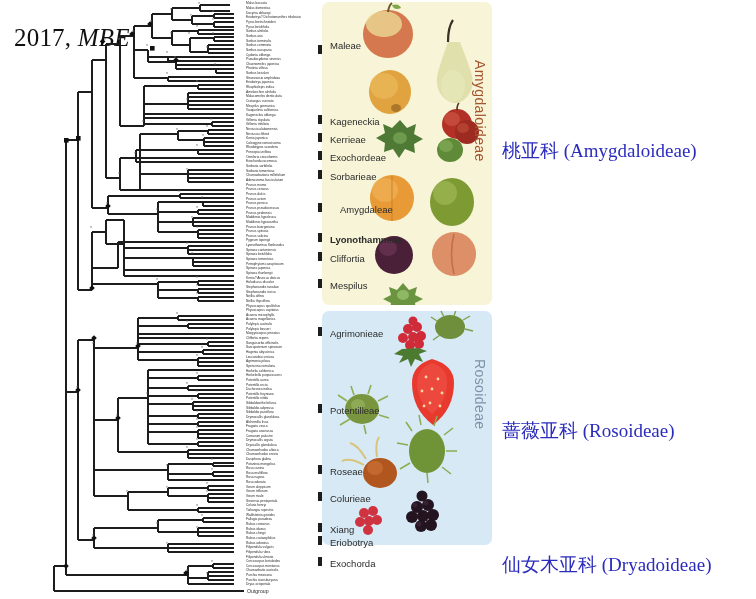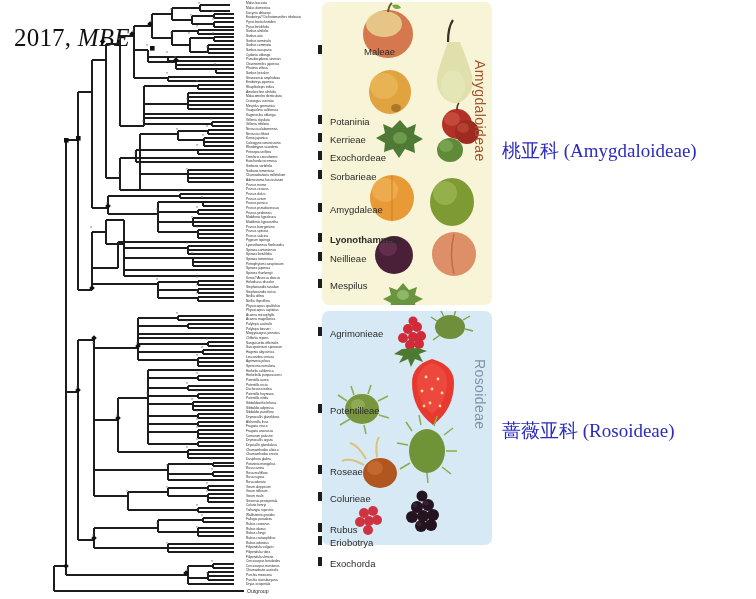--- a/index.html
+++ b/index.html
@@ -806,50 +806,51 @@
             <circle cx="55" cy="209" r="5"></circle>
             <circle cx="46" cy="219" r="5"></circle>
         </g>
       </g>
     </svg>
     <div class="subfam-name" id="roso-name">Rosoideae</div>
   </div>
 
 
   <div id="tribe-layer">
-      <div class="tribe-label" style="top: 46px; left: 330px; margin-left: 34px;">Maleae</div>
+      <div class="tribe-label" style="top: 40px; left: 330px;">Maleae</div>
       <div class="bracket" style="top: 45px; height: 9px;"></div>
-      <div class="tribe-label" style="top: 116px; left: 330px;">Potaninia</div>
+      <div class="tribe-label" style="top: 116px; left: 330px;">Kageneckia</div>
       <div class="bracket" style="top: 115px; height: 9px;"></div>
       <div class="tribe-label" style="top: 134px; left: 330px;">Kerrieae</div>
       <div class="bracket" style="top: 133px; height: 9px;"></div>
       <div class="tribe-label" style="top: 152px; left: 330px;">Exochordeae</div>
       <div class="bracket" style="top: 151px; height: 9px;"></div>
       <div class="tribe-label" style="top: 171px; left: 330px;">Sorbarieae</div>
       <div class="bracket" style="top: 170px; height: 9px;"></div>
-      <div class="tribe-label" style="top: 204px; left: 330px;">Amygdaleae</div>
+      <div class="tribe-label" style="top: 204px; left: 340px;">Amygdaleae</div>
       <div class="bracket" style="top: 203px; height: 9px;"></div>
       <div class="tribe-label" style="top: 234px; left: 330px; font-weight: bold;">Lyonothamneae</div>
       <div class="bracket" style="top: 233px; height: 9px;"></div>
-      <div class="tribe-label" style="top: 253px; left: 330px;">Neillieae</div>
+      <div class="tribe-label" style="top: 253px; left: 330px;">Cliffortia</div>
       <div class="bracket" style="top: 252px; height: 9px;"></div>
       <div class="tribe-label" style="top: 280px; left: 330px;">Mespilus</div>
       <div class="bracket" style="top: 279px; height: 9px;"></div>
       <div class="tribe-label" style="top: 328px; left: 330px;">Agrimonieae</div>
       <div class="bracket" style="top: 327px; height: 9px;"></div>
       <div class="tribe-label" style="top: 405px; left: 330px;">Potentilleae</div>
       <div class="bracket" style="top: 404px; height: 9px;"></div>
       <div class="tribe-label" style="top: 466px; left: 330px;">Roseae</div>
       <div class="bracket" style="top: 465px; height: 9px;"></div>
       <div class="tribe-label" style="top: 493px; left: 330px;">Colurieae</div>
       <div class="bracket" style="top: 492px; height: 9px;"></div>
-      <div class="tribe-label" style="top: 524px; left: 330px;">Rubus</div>
+      <div class="tribe-label" style="top: 524px; left: 330px;">Xiang</div>
       <div class="bracket" style="top: 523px; height: 9px;"></div>
       <div class="tribe-label" style="top: 537px; left: 330px;">Eriobotrya</div>
       <div class="bracket" style="top: 536px; height: 9px;"></div>
       <div class="tribe-label" style="top: 558px; left: 330px;">Exochorda</div>
       <div class="bracket" style="top: 557px; height: 9px;"></div>
     </div>
 
   <div class="cn-note" id="cn-roso">蔷薇亚科 (Rosoideae)</div>
   <div class="cn-note" id="cn-amyg">桃亚科 (Amygdaloideae)</div>
+  <div class="cn-note" id="cn-dryad">仙女木亚科 (Dryadoideae)</div>
 
 </div>
 
 </body></html>

